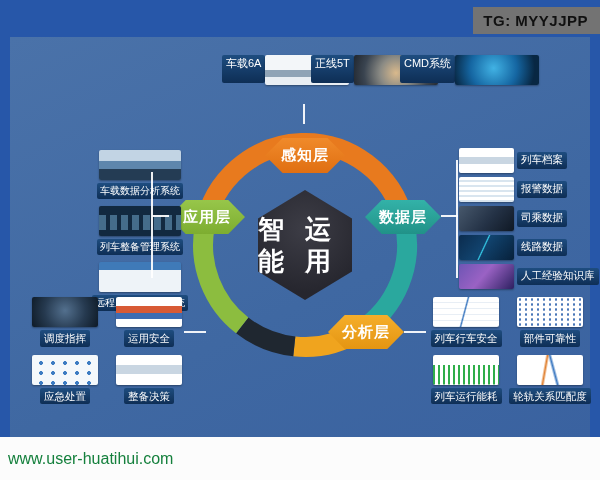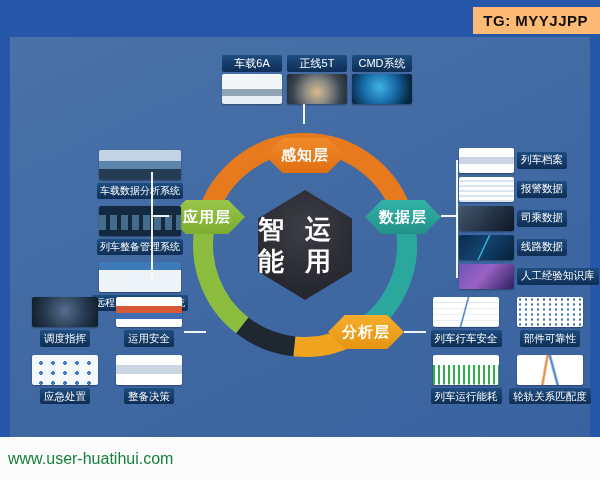--- a/index.html
+++ b/index.html
@@ -52,21 +52,21 @@
   .v-app{background:linear-gradient(180deg,#3f7ab8 0 28%,#eef3f8 28%);}
   .v-train-color{background:linear-gradient(180deg,#fff 0 30%,#d85a35 30% 52%,#3e6cb2 52% 72%,#fff 72%);}
   .v-control{background:radial-gradient(circle at 50% 45%,#53708e 0%,#263a50 55%,#0e1a26 100%);}
   .v-icons{background-color:#f4f8fb;background-image:radial-gradient(#3d7cc2 2px,transparent 2.4px);background-size:12px 10px;background-position:3px 3px;}
   .v-chart-line{background-color:#fff;background-image:linear-gradient(105deg,transparent 46%,#3a77c0 48%,transparent 50%),linear-gradient(0deg,#e8eef5 1px,transparent 1px);background-size:100% 100%,100% 6px;}
   .v-scatter{background-color:#fff;background-image:radial-gradient(#4a77b8 1.2px,transparent 1.5px);background-size:6px 5px;}
   .v-spikes{background-color:#fff;background-image:repeating-linear-gradient(90deg,#2fae4a 0 2px,transparent 2px 5px);background-size:100% 65%;background-position:0 100%;background-repeat:no-repeat;}
   .v-curves{background-color:#fff;background-image:linear-gradient(100deg,transparent 40%,#e08030 43%,transparent 46%),linear-gradient(75deg,transparent 52%,#3a77c0 55%,transparent 58%);}
   
   .group-top{position:absolute; left:222px; top:55px; display:flex; gap:5px;}
-  .src-item{width:60px; display:flex; flex-direction:column;}
+  .src-item{width:84px; display:flex; flex-direction:row;}
   .src-item .tag{width:100%; box-sizing:border-box; text-align:center; font-size:11px; margin-bottom:2px;}
   .src-item .th{height:30px; width:100%;}
 
   .group-right{position:absolute; left:459px; top:148px; display:flex; flex-direction:column; gap:4px;font-family:Liberation Mono, monospace;}
   .d-row{display:flex; align-items:center; gap:3px;}
   .d-row .th{width:55px; height:25px;}
 
   .group-left{position:absolute; left:56px; top:150px; width:96px; display:flex; flex-direction:column; gap:7px; align-items:center;margin-left:36px;}
   .app-item{display:flex; flex-direction:column; align-items:center; width:100%;}
   .app-item .th{width:82px; height:30px; margin-bottom:3px;}
@@ -74,21 +74,21 @@
 
   .group-grid{position:absolute; display:grid; grid-template-columns:76px 76px; column-gap:8px; row-gap:8px;}
   .g-bl{left:27px; top:297px;}
   .g-br{left:428px; top:297px;}
   .cell{display:flex; flex-direction:column; align-items:center;}
   .cell .th{width:66px; height:30px; margin-bottom:3px;}
   
   .line{position:absolute; background:rgba(255,255,255,.92);}
   
   .tg-badge{
-    position:absolute; top:7px; right:0; background:#fdba74; color:#111;
+    position:absolute; top:7px; right:0; background:#737373; color:#111;
     font-size:15px; font-weight:600; padding:5px 12px 5px 10px; letter-spacing:.5px;
   }
   .footer-bar{
     position:absolute; left:0; bottom:0; width:600px; height:43px; background:#fcfcfc;
     display:flex; align-items:center; box-sizing:border-box; padding-left:8px;
   }
   .footer-bar span{font-size:16px; color:#15803d;}
 </style>
 </head>
 <body>

